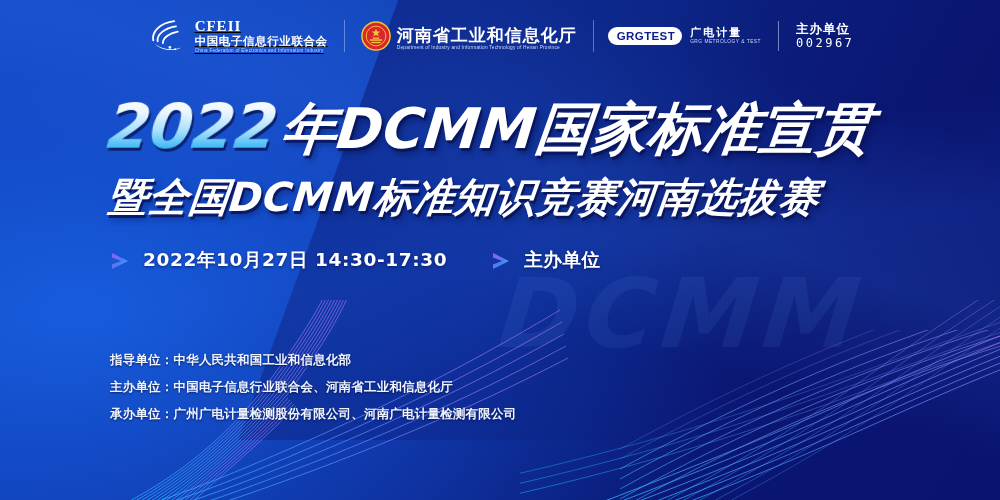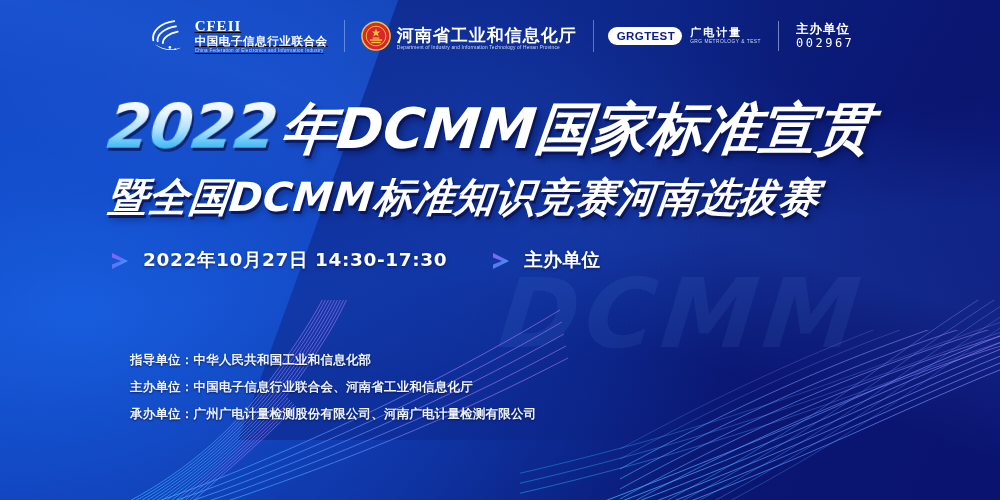--- a/index.html
+++ b/index.html
@@ -176,21 +176,20 @@
   .orgs { position:absolute; left:110px; top:352px; }
   .org-line {
     font-size:12.5px;
     color:#eef4ff;
     letter-spacing:0.2px;
     margin-bottom:10px;
     font-weight:bold;
     font-family:"DejaVu Sans", sans-serif;
     text-shadow:0 1px 2px rgba(4,10,60,0.7);
     white-space:nowrap;
-    margin-left:20px;
   }
   .org-line:last-child { margin-bottom:0; }
 </style>
 </head>
 <body>
 
 <div id="poster">
 
   <div class="band band-a"></div>
   <div class="band band-b"></div>

